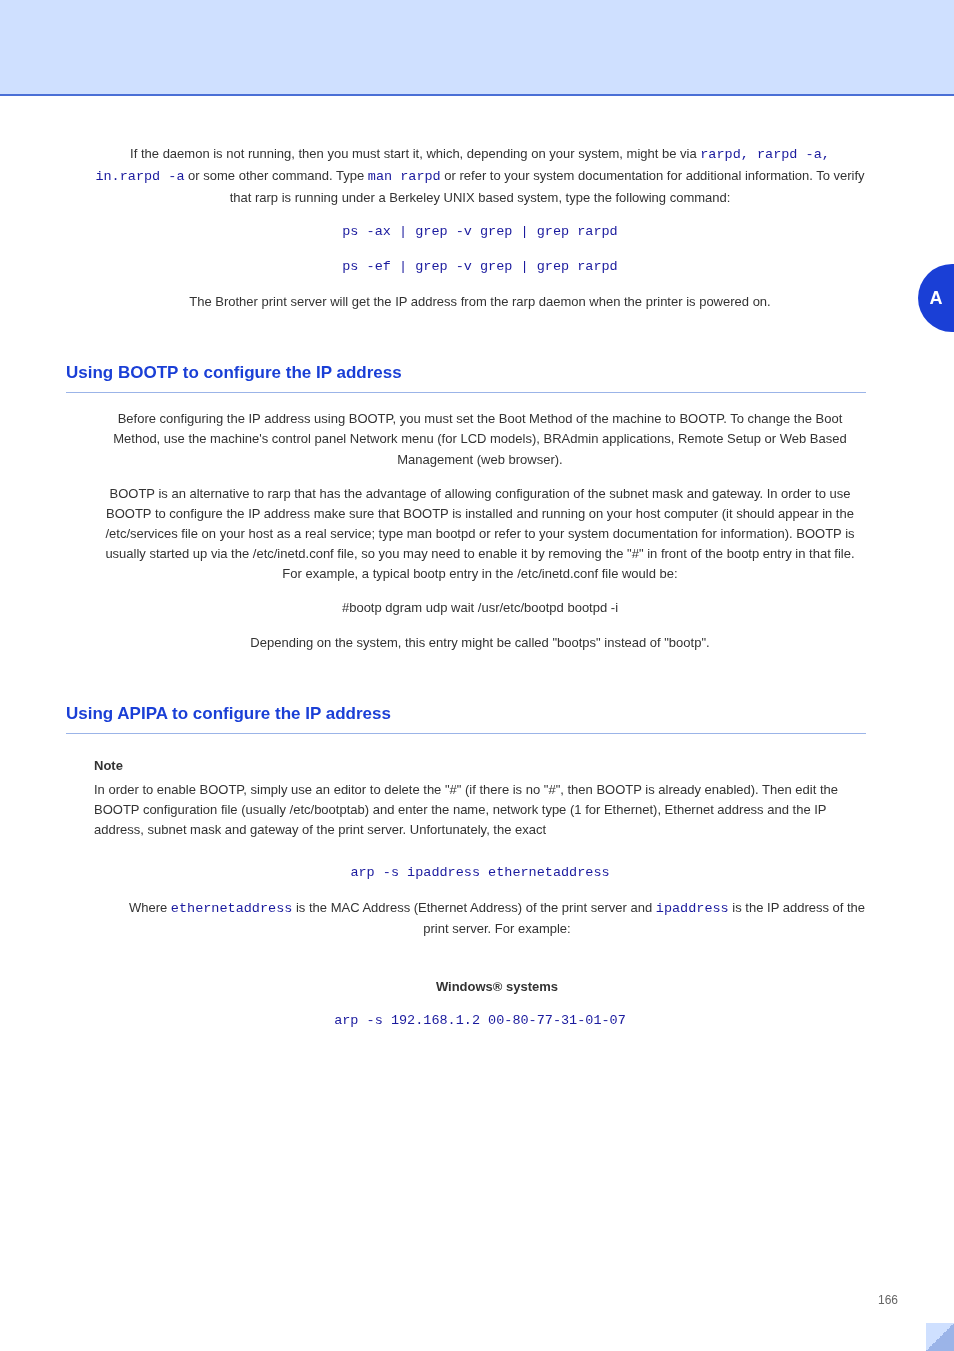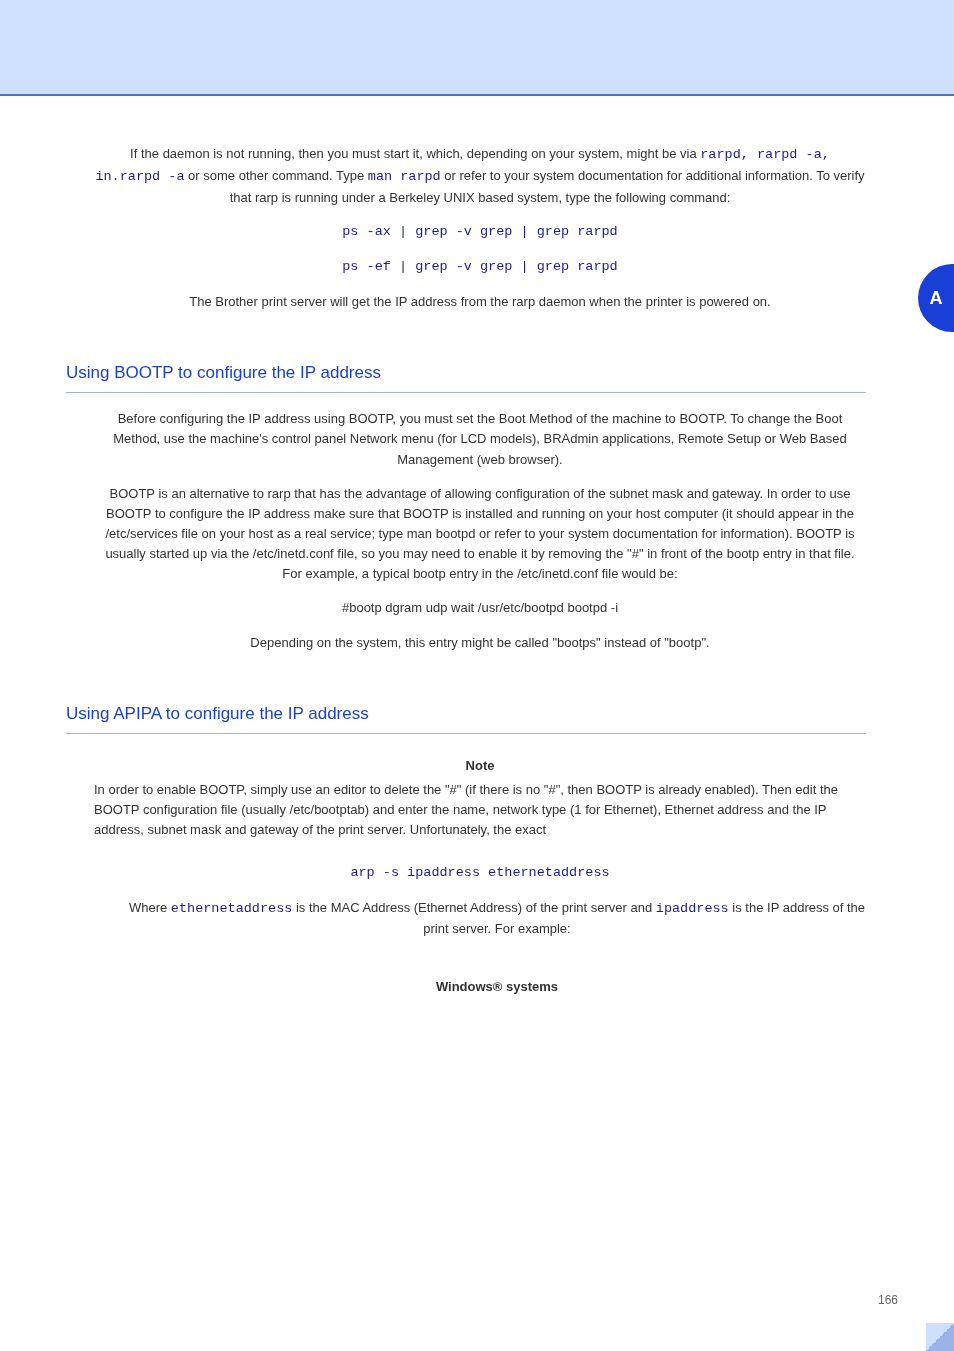--- a/index.html
+++ b/index.html
@@ -47,36 +47,35 @@
   }
   .mono {
     font-family: "Courier New", Courier, monospace;
     color: #1a1a9e;
     font-size: 13.5px;
   }
   .body-text { color: #333; }
   .section-heading {
     color: #1a3fd6;
     font-size: 17px;
-    font-weight: normal;
+    font-weight: bold;
     margin-top: 48px;
     margin-bottom: 6px;
   }
   .section-rule {
     border: none;
     border-top: 1px solid #9bb4e8;
     margin-bottom: 16px;
   }
   .note-box {
     margin: 22px 0 22px 0;
   }
   .note-title {
     font-weight: bold;
     margin-bottom: 4px;
-    text-align: center;
   }
   .sub-indent {
     margin-left: 34px;
   }
   .deep-indent {
     margin-left: 62px;
   }
   .bottom-corner {
     position: absolute;
     right: 0;
@@ -132,19 +131,20 @@
         <div class="body-text">In order to enable BOOTP, simply use an editor to delete the "#" (if there is no "#", then BOOTP is already enabled). Then edit the BOOTP configuration file (usually /etc/bootptab) and enter the name, network type (1 for Ethernet), Ethernet address and the IP address, subnet mask and gateway of the print server. Unfortunately, the exact</div>
       </div>
 
       <div class="para mono spaced-above">arp -s ipaddress ethernetaddress</div>
 
       <div class="para body-text spaced-above sub-indent">
         <span>Where </span><span class="mono">ethernetaddress</span><span> is the MAC Address (Ethernet Address) of the print server and </span><span class="mono">ipaddress</span><span> is the IP address of the print server. For example:</span>
       </div>
 
       <div class="para body-text spaced-above sub-indent" style="font-weight:bold;margin-top:37px;">Windows® systems</div>
+      <div class="para mono spaced-above">arp -s 192.168.1.2 00-80-77-31-01-07</div>
     </div>
   </div>
 
 </div>
 
 <div class="page-number">166</div>
 <div class="bottom-corner"></div>
 
 </body></html>

